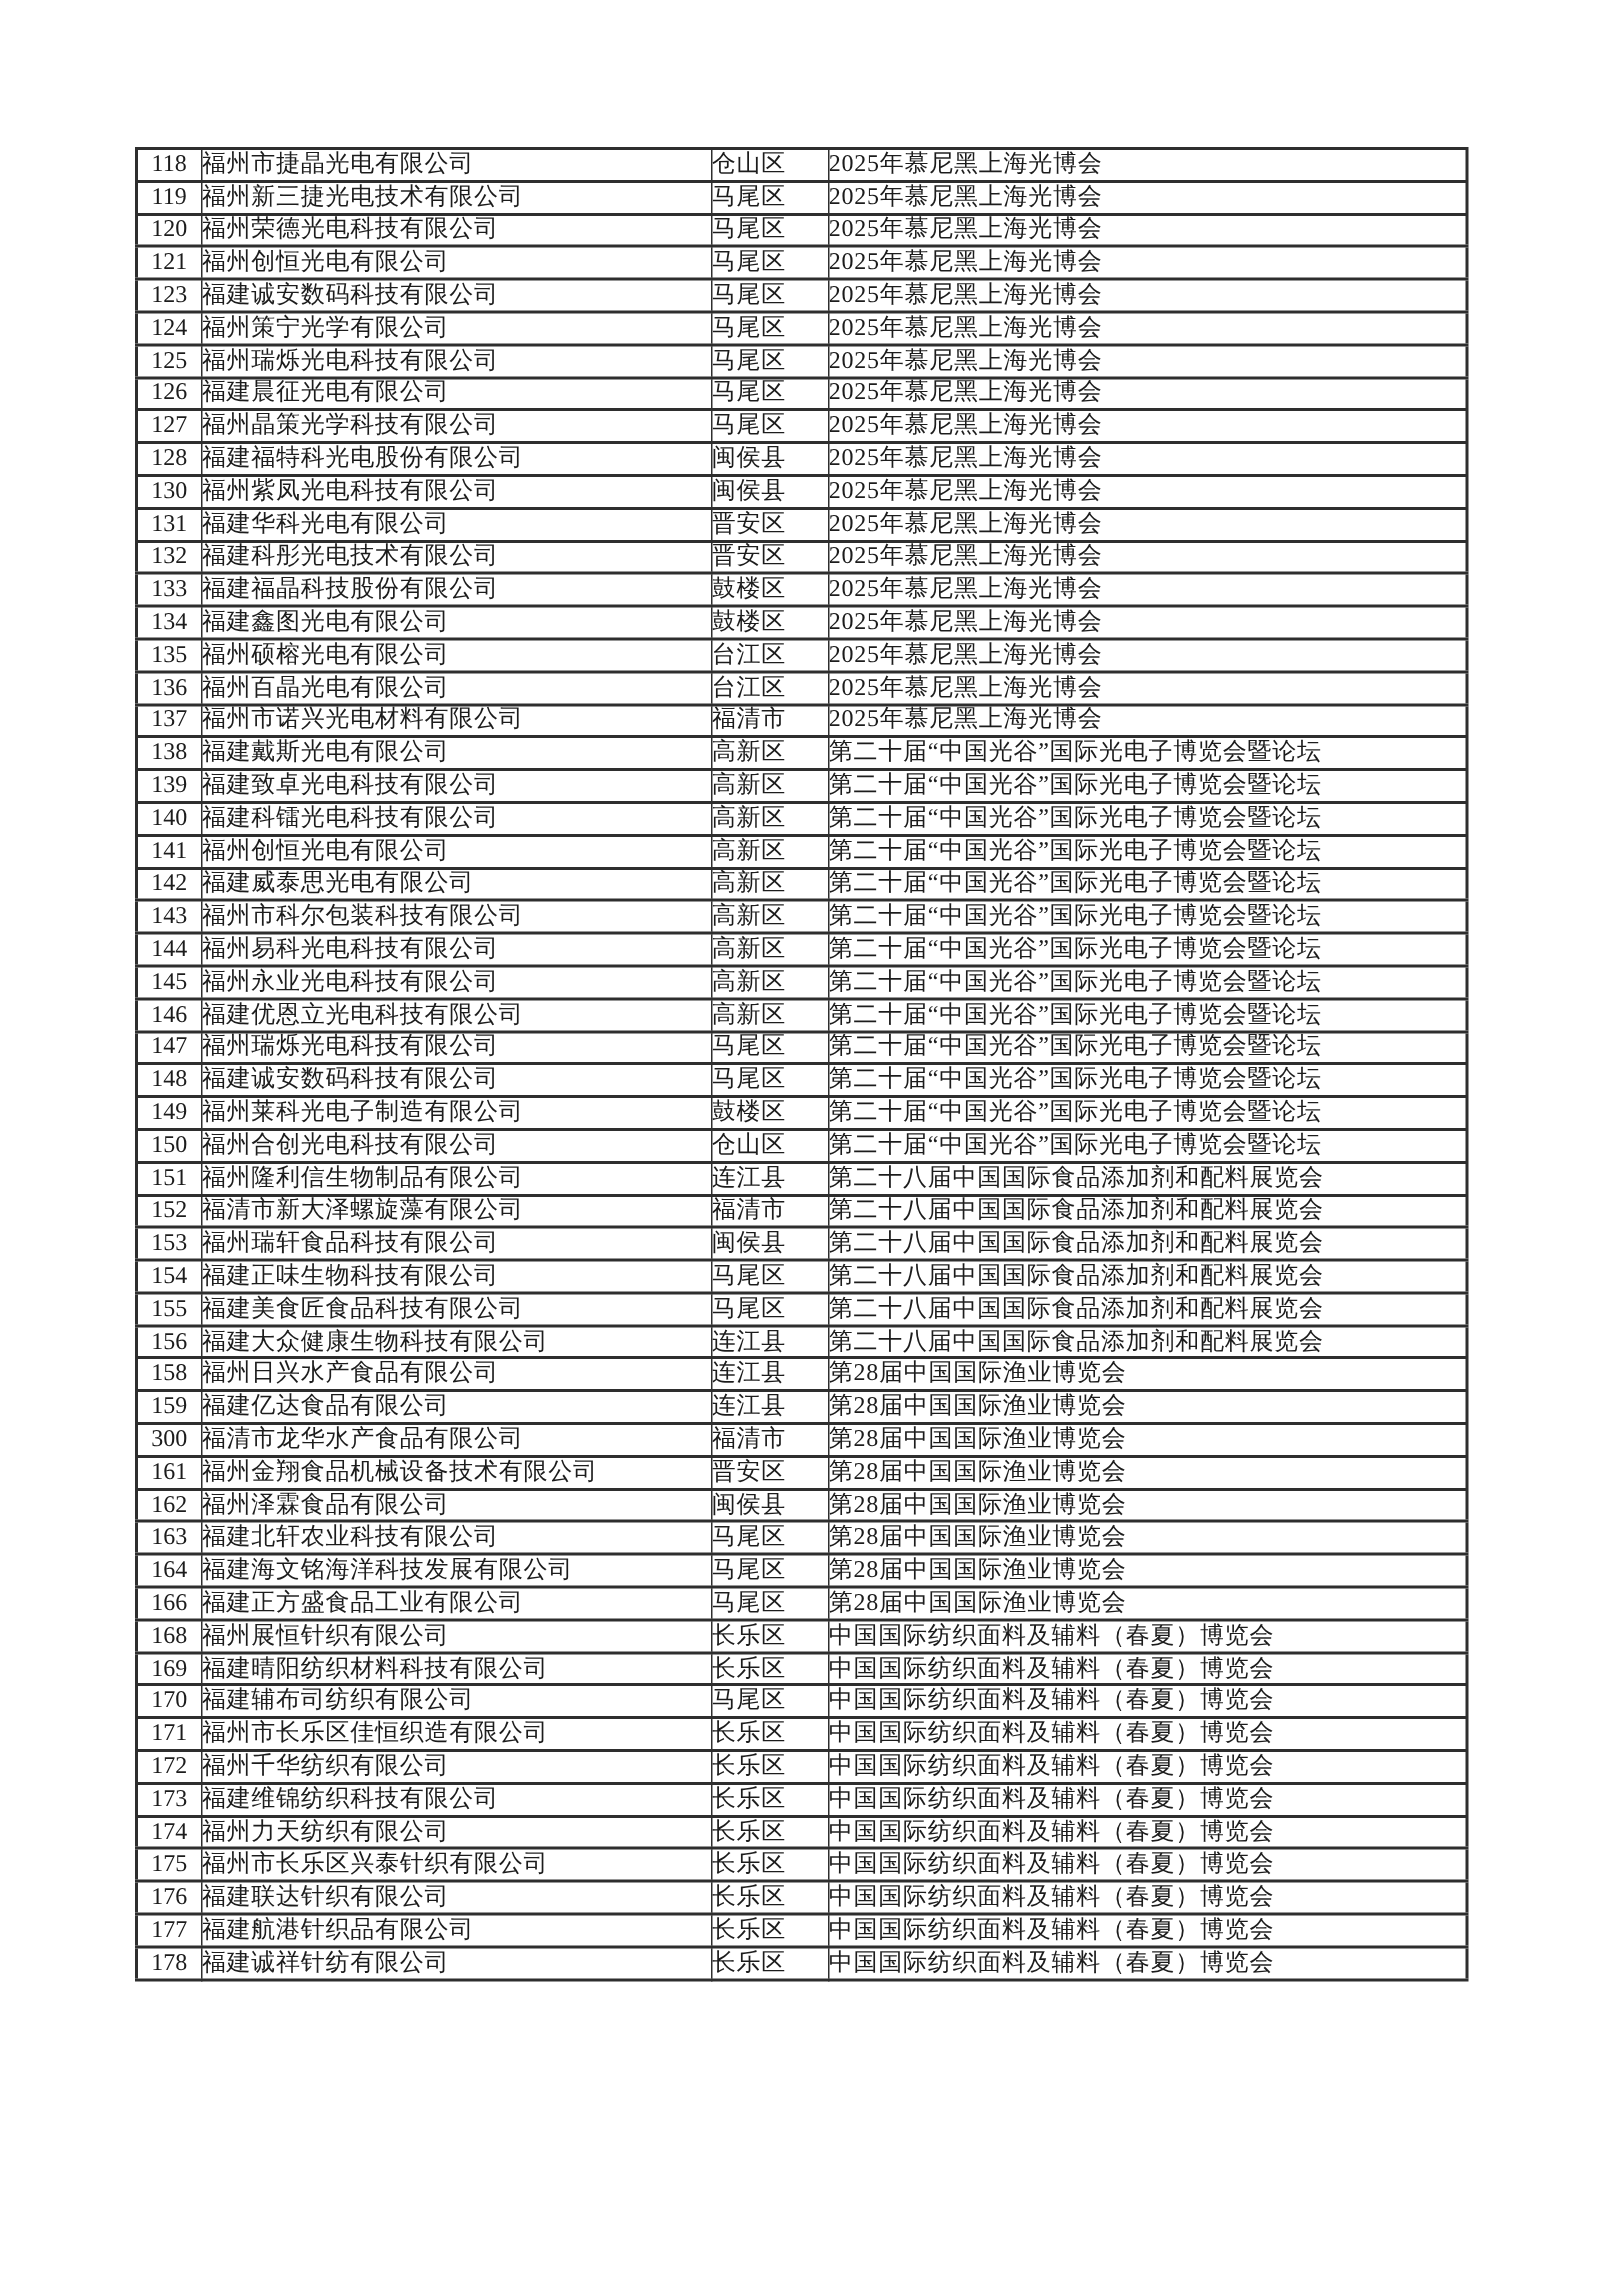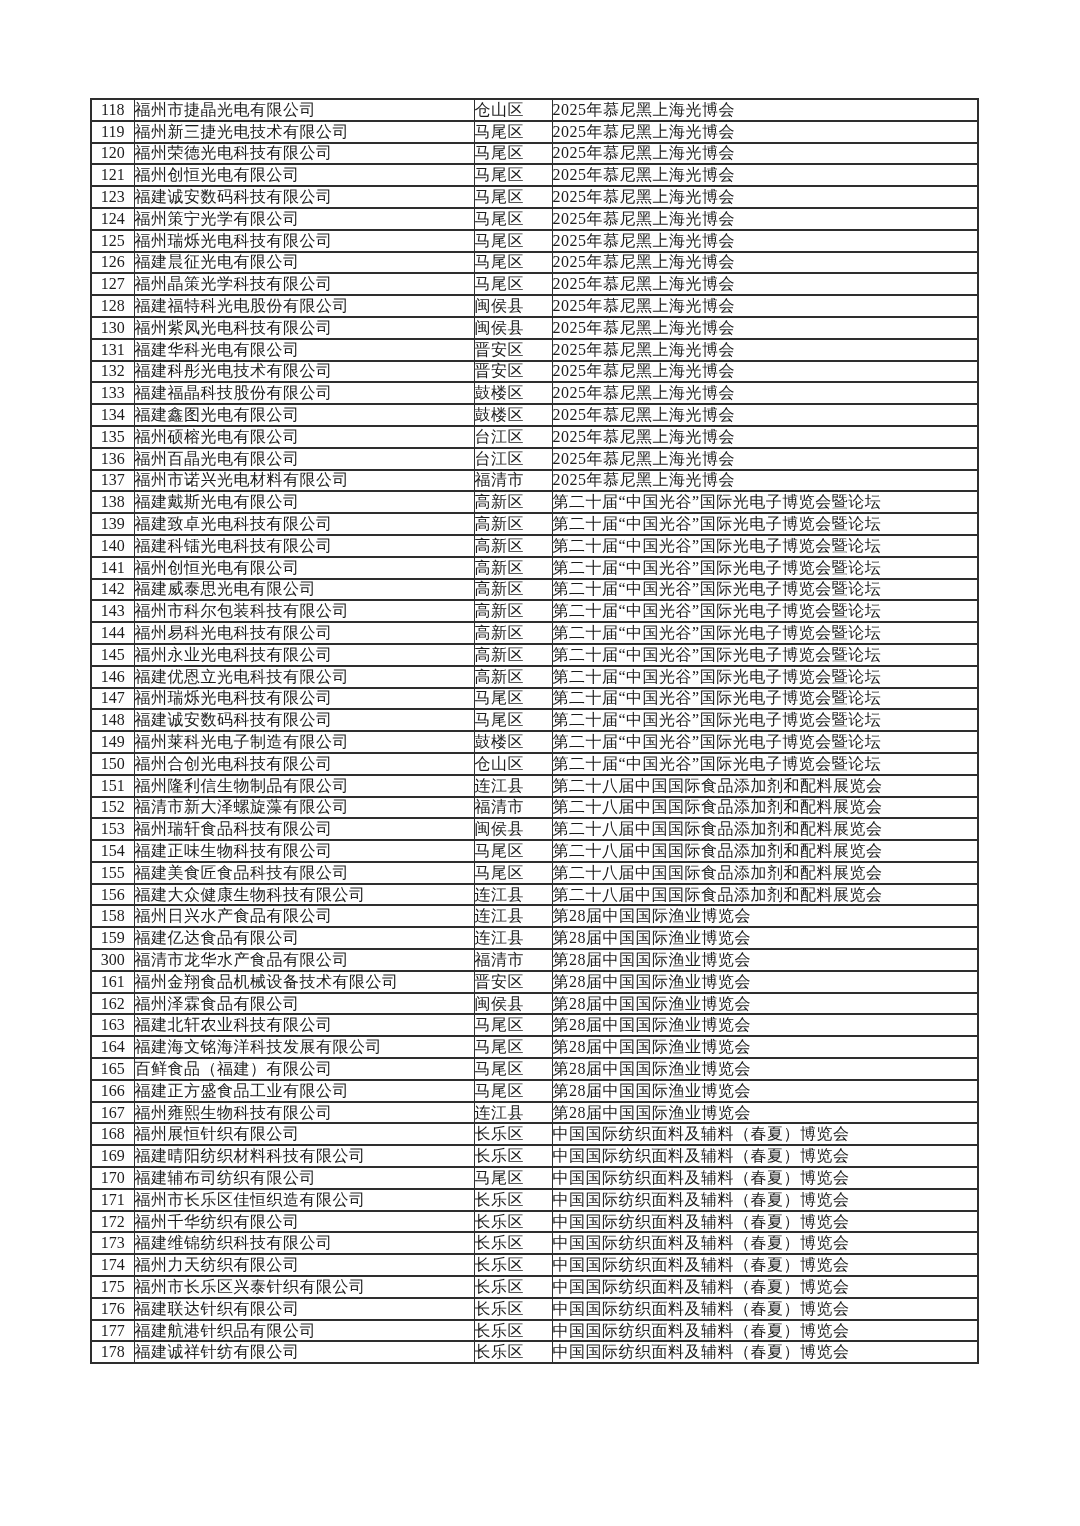--- a/index.html
+++ b/index.html
@@ -322,35 +322,23 @@
           <td class="district">马尾区</td>
           <td class="exhibition">第28届中国国际渔业博览会</td>
         </tr>
         <tr>
           <td class="seq">164</td>
           <td class="company">福建海文铭海洋科技发展有限公司</td>
           <td class="district">马尾区</td>
           <td class="exhibition">第28届中国国际渔业博览会</td>
         </tr>
         <tr>
-          <td class="seq">165</td>
-          <td class="company">百鲜食品（福建）有限公司</td>
-          <td class="district">马尾区</td>
-          <td class="exhibition">第28届中国国际渔业博览会</td>
-        </tr>
-        <tr>
           <td class="seq">166</td>
           <td class="company">福建正方盛食品工业有限公司</td>
           <td class="district">马尾区</td>
-          <td class="exhibition">第28届中国国际渔业博览会</td>
-        </tr>
-        <tr>
-          <td class="seq">167</td>
-          <td class="company">福州雍熙生物科技有限公司</td>
-          <td class="district">连江县</td>
           <td class="exhibition">第28届中国国际渔业博览会</td>
         </tr>
         <tr>
           <td class="seq">168</td>
           <td class="company">福州展恒针织有限公司</td>
           <td class="district">长乐区</td>
           <td class="exhibition">中国国际纺织面料及辅料（春夏）博览会</td>
         </tr>
         <tr>
           <td class="seq">169</td>

